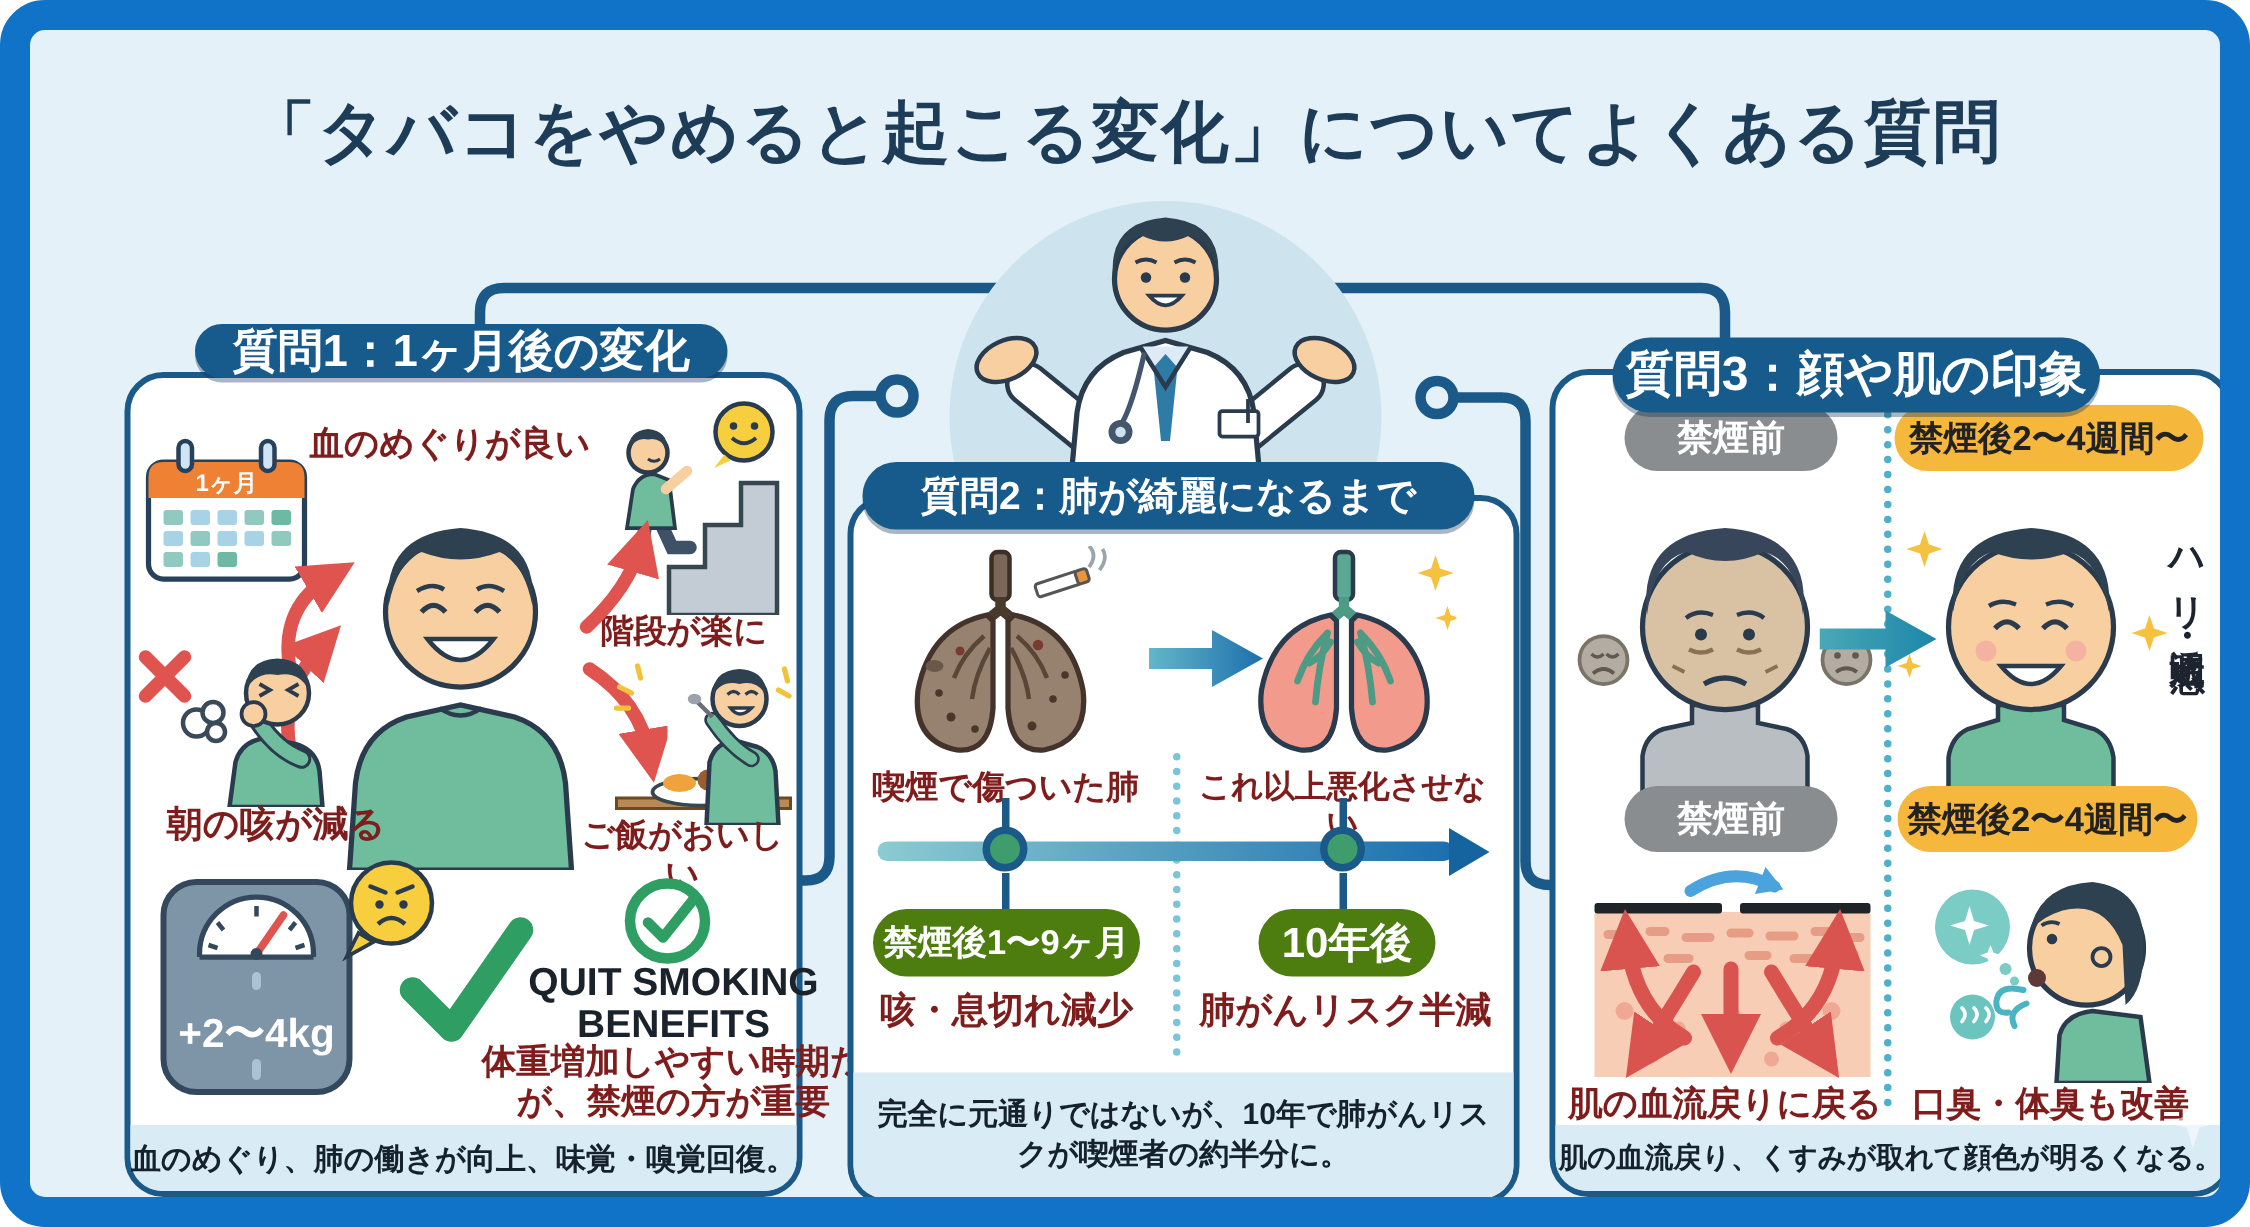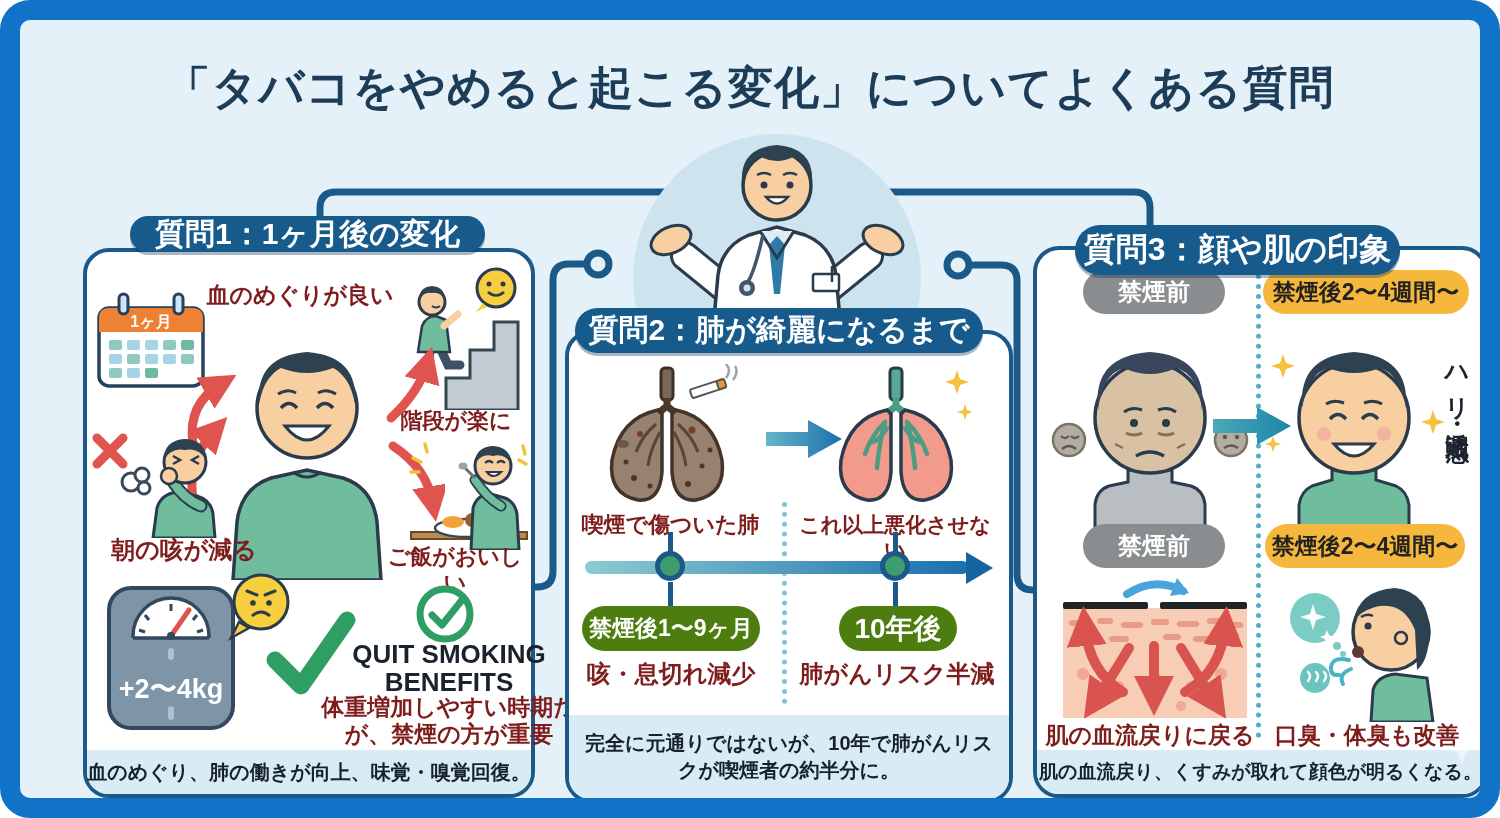--- a/index.html
+++ b/index.html
@@ -225,21 +225,21 @@
 
     <div class="lbl" style="left:260px;top:388px;width:204px;font-size:26px;line-height:1.08;color:#1a222c;">QUIT SMOKING BENEFITS</div>
     <div class="lbl" style="left:234px;top:442px;width:256px;font-size:23px;line-height:1.18;">体重増加しやすい時期だが、禁煙の方が重要</div>
 
     <div class="pfoot" style="height:44px;font-size:20px;">
       <span>血のめぐり、肺の働きが向上、味覚・嗅覚回復。</span>
     </div>
   </div>
 
   <div class="panel" style="left:545px;top:310px;width:440px;height:465px;">
-    <div class="hpill" style="left:6px;top:-26px;width:408px;height:45px;font-size:30px;">
+    <div class="hpill" style="left:6px;top:-26px;width:408px;height:45px;font-size:26px;">
       <span>質問2：肺が綺麗になるまで</span>
     </div>
 
     <svg class="abs" style="left:23px;top:30px;" width="150" height="142" viewBox="0 0 150 142">
       <rect x="69" y="4" width="12" height="32" rx="4" fill="#7a675a" stroke="#3d2f24" stroke-width="3"></rect>
       <path d="M75,34 L75,46 M75,42 L58,56 M75,42 L92,56" fill="none" stroke="#4a3a2c" stroke-width="7"></path>
       <path d="M66,46 Q28,54 20,96 Q16,130 46,136 Q68,138 70,108 L70,50 Z" fill="#97816f" stroke="#43332a" stroke-width="3.5"></path>
       <path d="M84,46 Q122,54 130,96 Q134,130 104,136 Q82,138 80,108 L80,50 Z" fill="#97816f" stroke="#43332a" stroke-width="3.5"></path>
       <g fill="none" stroke="#5a4636" stroke-width="3">
         <path d="M64,60 Q50,72 44,88 M68,68 Q58,86 56,102 M86,60 Q100,72 106,88 M82,68 Q92,86 94,102"></path>

